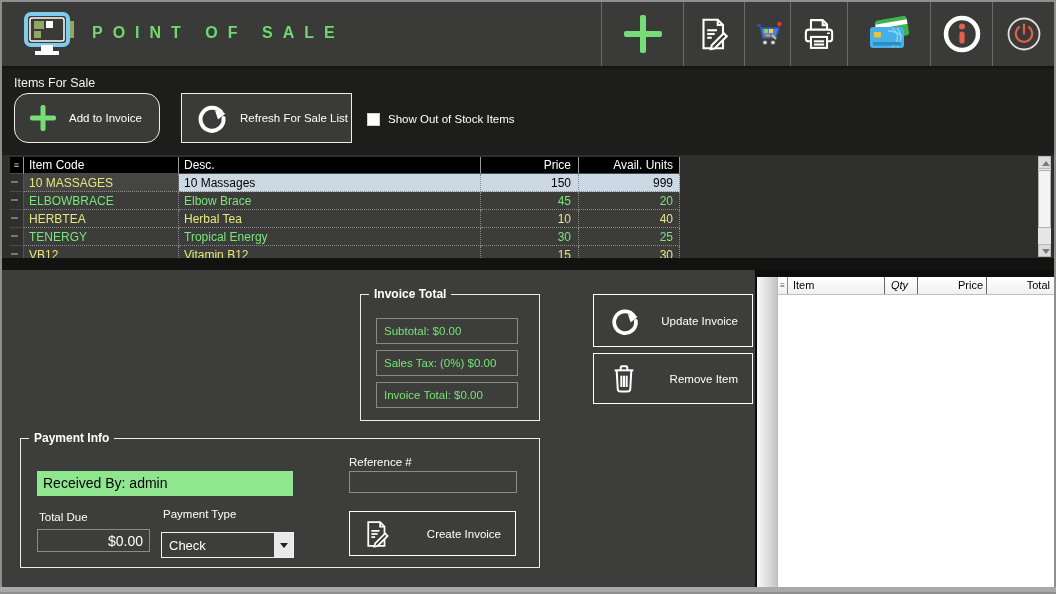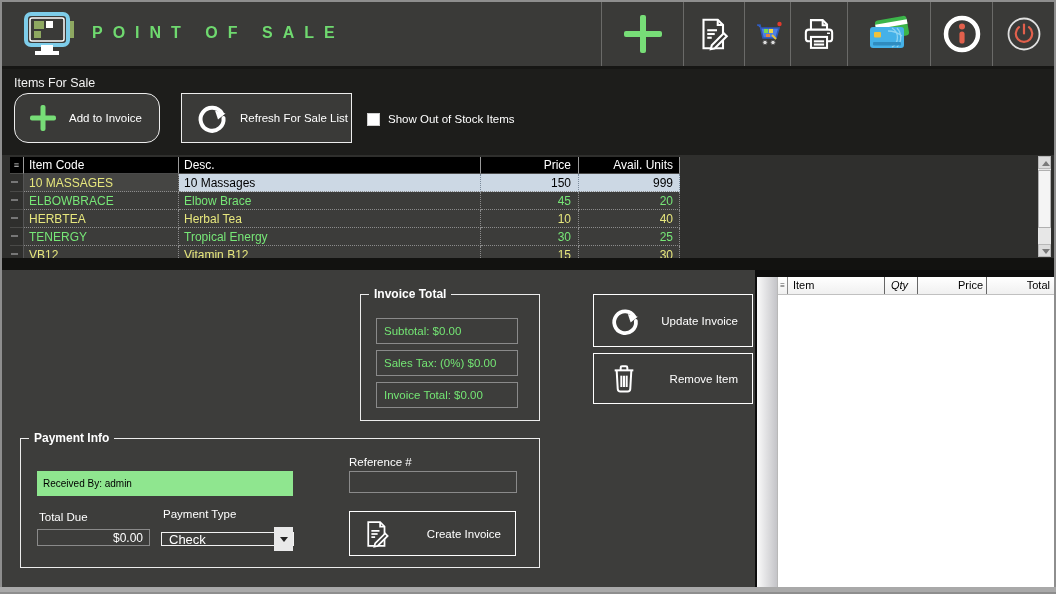--- a/index.html
+++ b/index.html
@@ -64,23 +64,23 @@
   .dark-input { position:absolute; background:#3d3d3b; border:1px solid #8a8a8a; color:#fff; font-size:12px; padding:0 6px; outline:none; font-family:"Liberation Sans", sans-serif; }
   .patient-search { left:16px; top:39px; width:183px; height:22px; }
   .search-btn { position:absolute; left:207px; top:37px; width:25px; height:27px; background:#3d3d3b; border:1px solid #fff; display:flex; align-items:center; justify-content:center; cursor:pointer; }
   .patient-name-bar { position:absolute; left:16px; top:76px; width:213px; height:24px; background:#8ccfe8; }
   .total-box { position:absolute; left:15px; width:142px; height:26px; border:1px solid #8a8a8a; color:#74e674; font-size:11.5px; line-height:24px; padding-left:7px; white-space:nowrap; }
   .tb-1 { top:23px; } .tb-2 { top:55px; } .tb-3 { top:87px; }
   .action-btn { position:absolute; left:591px; background:#3d3d3b; border:1px solid #fff; display:flex; align-items:center; justify-content:space-between; padding:0 14px 0 14px; color:#fff; font-size:11.5px; cursor:pointer; }
   .btn-update { top:24px; width:160px; height:53px; }
   .btn-remove { top:83px; width:160px; height:51px; }
   .pay-label { position:absolute; color:#fff; font-size:11.5px; white-space:nowrap; }
-  .received-bar { position:absolute; left:16px; top:32px; width:256px; height:25px; background:#8fe68f; color:#000; font-size:10px; line-height:25px; padding-left:6px; }
-  .total-due-input { left:16px; top:90px; width:113px; height:17px; text-align:right; font-size:12px; }
-  .combo { position:absolute; left:140px; top:93px; width:133px; height:14px; background:#3d3d3b; border:1px solid #f2f2f2; display:flex; align-items:center; cursor:pointer; }
+  .received-bar { position:absolute; left:16px; top:32px; width:256px; height:25px; background:#8fe68f; color:#000; font-size:14px; line-height:25px; padding-left:6px; }
+  .total-due-input { left:16px; top:90px; width:113px; height:23px; text-align:right; font-size:14px; }
+  .combo { position:absolute; left:140px; top:93px; width:133px; height:26px; background:#3d3d3b; border:1px solid #f2f2f2; display:flex; align-items:center; cursor:pointer; }
   .combo-value { color:#fff; font-size:13px; padding-left:7px; flex:1; }
   .combo-arrow { width:19px; height:24px; background:#e9e9e9; display:flex; align-items:center; justify-content:center; }
   .combo-arrow .tri { width:0; height:0; border-left:4px solid transparent; border-right:4px solid transparent; border-top:5px solid #222; }
   .ref-input { left:328px; top:32px; width:168px; height:22px; }
   .btn-create { position:absolute; left:328px; top:72px; width:167px; height:45px; background:#3d3d3b; border:1px solid #fff; display:flex; align-items:center; justify-content:space-between; padding:0 14px 0 12px; color:#fff; font-size:11.5px; cursor:pointer; }
   
   .invoice-panel { position:absolute; left:755px; top:270px; width:299px; height:318px; background:#fff; border-left:2px solid #0d0d0d; border-top:7px solid #0d0d0d; }
   .inv-selector-col { position:absolute; left:0; top:0; bottom:0; width:21px; background:linear-gradient(90deg,#fafafa,#c4c4c8); border-right:1px solid #b8b8b8; }
   .inv-header { position:absolute; left:21px; right:0; top:0; height:18px; background:linear-gradient(#ffffff,#f0f0f0); border-bottom:1px solid #c0c0c0; display:flex; color:#000; font-size:11px; }
   .ih { line-height:17px; white-space:nowrap; }

